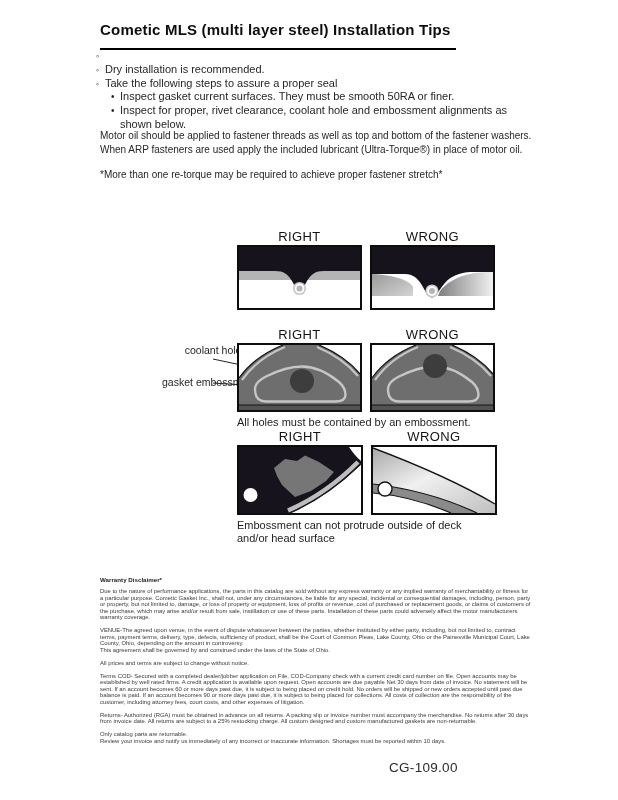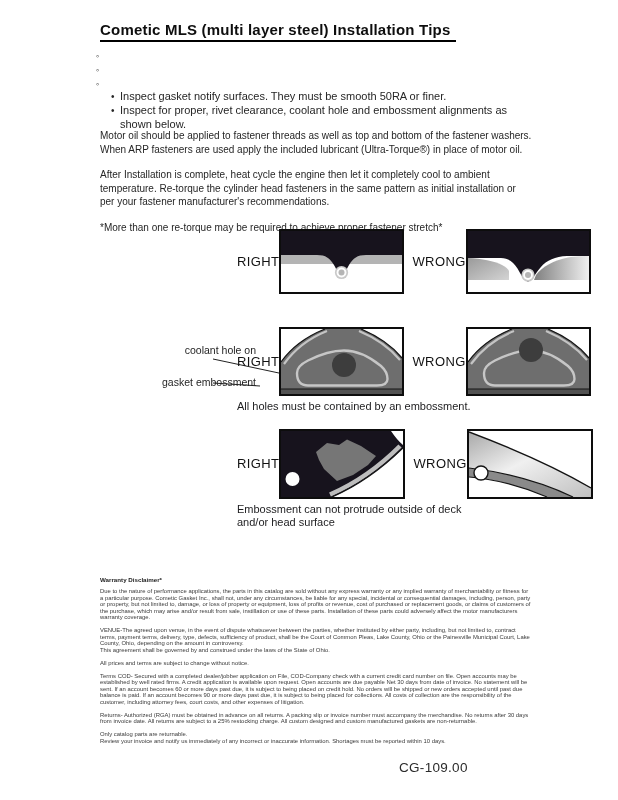--- a/index.html
+++ b/index.html
@@ -4,83 +4,84 @@
 <style>
   html,body{margin:0;padding:0;background:#ffffff;}
   .page{
     position:relative;width:618px;height:800px;background:#ffffff;overflow:hidden;
     font-family:"Liberation Sans","DejaVu Sans",sans-serif;color:#222;
   }
   
   .title-block{position:absolute;left:100px;top:21px;}
   .title-block h1{
     margin:0;font-size:15px;font-weight:bold;color:#0e0e0e;letter-spacing:.2px;
-    display:inline-block;border-bottom:2px solid #000;padding-bottom:2px;padding-right:6px;
+    display:inline-block;border-bottom:2px solid #000;padding-bottom:10px;padding-right:6px;
   }
   
   .tips{position:absolute;left:96px;top:49px;width:445px;margin:0;padding:0;}
   .tips li{list-style:none;font-size:11px;line-height:13.8px;color:#262626;display:flex;}
   .tips li .marker{width:9px;flex:0 0 auto;text-align:left;}
   .tips li.lvl1 .marker{font-size:9px;transform:translateY(.5px);}
   .tips li.lvl2{padding-left:15px;}
   .tips li.lvl2 .marker{font-size:10px;}
   
   .diesel{position:absolute;left:100px;top:117px;width:432px;}
   .diesel h2{margin:0 0 7px 0;font-size:12.5px;font-weight:bold;color:#161616;}
   .diesel p{margin:12px 0 8px 0;font-size:10px;line-height:13.6px;color:#262626;}
   
   .diag-row{position:absolute;left:237px;}
   .cols{display:flex;gap:8px;}
-  .panel-col{display:flex;flex-direction:row;align-items:center;}
+  .panel-col{display:flex;flex-direction:column;align-items:center;}
   .panel-hdr{font-size:13px;letter-spacing:.4px;color:#121212;margin-bottom:1px;line-height:15px;}
   .panel{border:2px solid #0d0d0d;line-height:0;background:#fff;}
   .diag-caption{font-size:11px;color:#1d1d1f;margin-top:4px;line-height:12.5px;}
   .cap-narrow{width:240px;}
   
   .ann-label{position:absolute;left:12px;width:212px;text-align:right;font-size:10.5px;line-height:11.5px;color:#1f1f1f;margin-left:32px;}
   .leader-svg{position:absolute;left:205px;top:352px;}
   
   .legal{position:absolute;left:100px;top:576px;width:433px;color:#3a3a3a;}
   .legal h3{margin:0 0 5px 0;font-size:6.2px;font-weight:bold;color:#222;}
   .legal p{margin:0 0 6.5px 0;font-size:5.9px;line-height:6.5px;white-space:pre-line;}
   
-  .footer{position:absolute;left:399px;top:760px;font-size:13.5px;letter-spacing:.3px;color:#2b2b2b;}
+  .footer{position:absolute;left:389px;top:760px;font-size:13.5px;letter-spacing:.3px;color:#2b2b2b;}
 </style>
 </head>
 <body>
 
 <div class="page">
 
   <div class="title-block">
     <h1>Cometic MLS (multi layer steel) Installation Tips</h1>
   </div>
 
   <ul class="tips">
     <li class="lvl1">
         <span class="marker">◦</span>
       </li>
     <li class="lvl1">
         <span class="marker">◦</span>
+        <span>Dry installation is recommended.</span>
       </li>
     <li class="lvl1">
         <span class="marker">◦</span>
+        <span>Take the following steps to assure a proper seal</span>
       </li>
     <li class="lvl2">
         <span class="marker">•</span>
-        <span>Inspect gasket notify surfaces.  They must be smooth 50RA or finer.</span>
+        <span>Inspect gasket current surfaces.  They must be smooth 50RA or finer.</span>
       </li>
     <li class="lvl2">
         <span class="marker">•</span>
         <span>Inspect for proper, rivet clearance, coolant hole and embossment alignments as shown below.</span>
       </li>
   </ul>
 
   <div class="diesel">
     <p>Motor oil should be applied to fastener threads as well as top and bottom of the fastener washers. When ARP fasteners are used apply the included lubricant (Ultra-Torque®) in place of motor oil.</p>
-    <p>After Installation is complete, heat cycle the engine then let it completely cool to ambient temperature. Re-torque the cylinder head fasteners in the same pattern as initial installation or per your fastener manufacturer's recommendations.</p>
     <p>*More than one re-torque may be required to achieve proper fastener stretch*</p>
   </div>
 
   <div class="diag-row" style="top:229px;">
     <div class="cols">
       <div class="panel-col">
         <div class="panel-hdr">RIGHT</div>
         <div class="panel">
           <svg width="121" height="61" viewBox="0 0 121 61">
             <rect width="121" height="61" fill="#ffffff"></rect>

